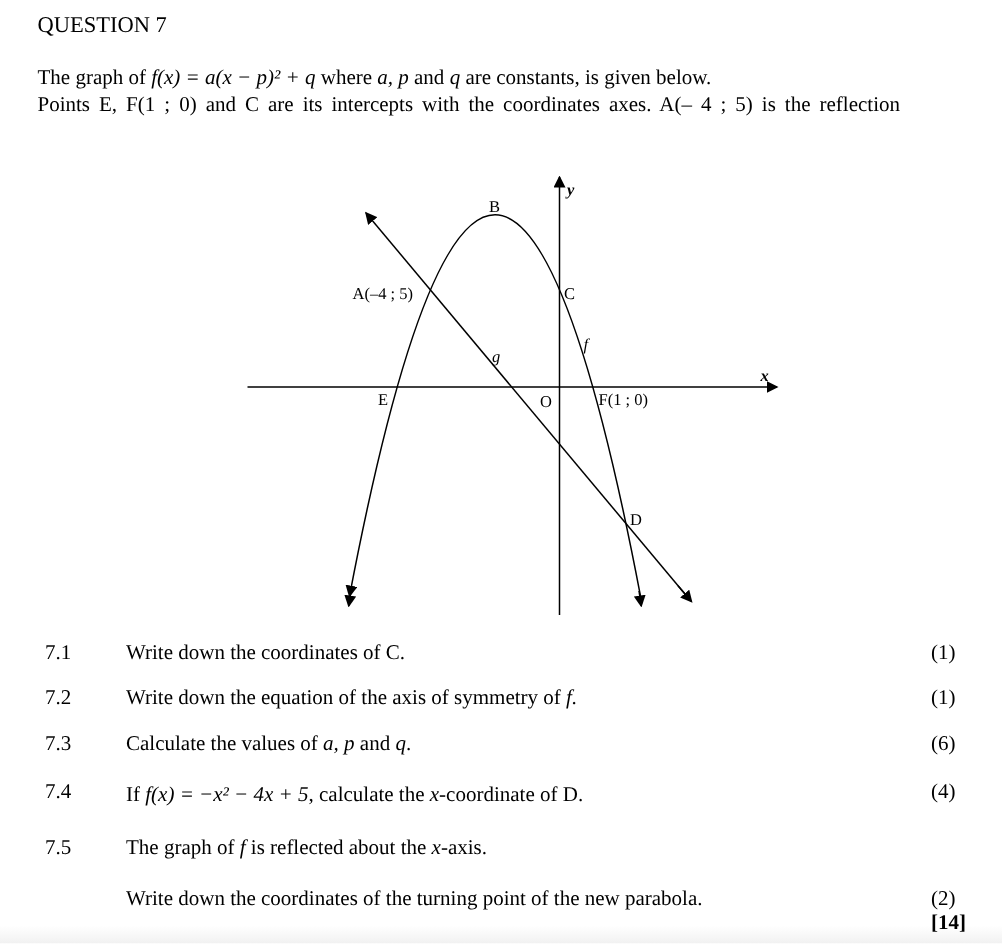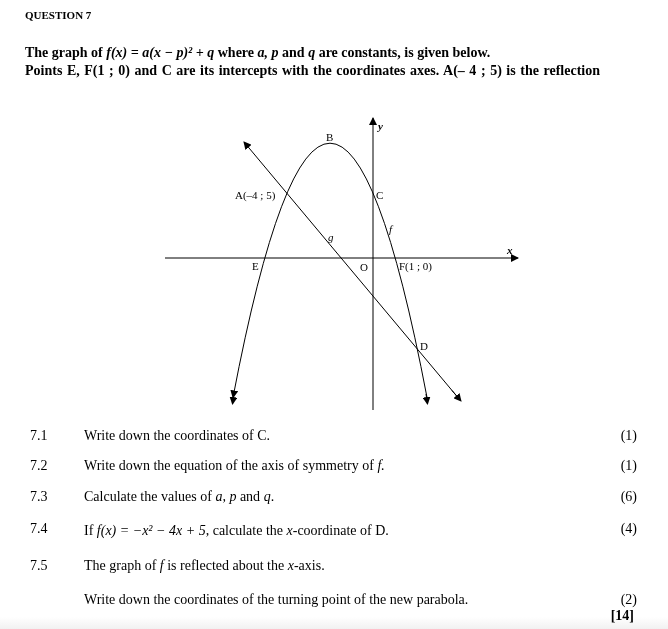--- a/index.html
+++ b/index.html
@@ -1,30 +1,30 @@
 <!DOCTYPE html>
 <html><head>
   <meta charset="utf-8">
   <style>
     html, body { margin:0; padding:0; }
     body { width:668px; height:629px; background:#ffffff; position:relative; overflow:hidden;
       font-family:"Liberation Serif", serif; color:#000; }
     .abs { position:absolute; }
-    .title { left:25px; top:9px; font-weight:bold; font-size:11px; }
+    .title { left:25px; top:9px; font-weight:normal; font-size:15px; }
     .intro { left:25px; top:44px; width:575px; font-size:14px; line-height:17.5px; }
-    .intro p { margin:0;font-weight:bold; }
+    .intro p { margin:0; }
     .just { text-align:justify; text-align-last:justify; }
     i { font-style:italic; }
     svg#graph { position:absolute; left:0; top:0; }
     .lbl { font-family:"Liberation Serif", serif; font-size:11px; }
     .q-row { position:absolute; left:0; width:668px; font-size:14px; }
     .q-num { position:absolute; left:30px; }
     .q-text { position:absolute; left:84px; }
     .q-marks { position:absolute; right:31px; }
-    .total { position:absolute; right:34px; font-weight:bold; font-size:14px;text-align:right; }
+    .total { position:absolute; right:24px; font-weight:bold; font-size:14px;text-align:right; }
     .bottom-strip { position:absolute; left:0; top:617px; width:668px; height:12px;
       background:linear-gradient(#ffffff,#f1f1f1); }
   </style>
 </head>
 <body>
 
 <div class="abs title">QUESTION 7</div>
 
 <div class="abs intro">
   <p><span>The graph of </span><i>f(x) = a(x − p)² + q</i><span> where </span><i>a, p</i><span> and </span><i>q</i><span> are constants, is given below.</span></p>

